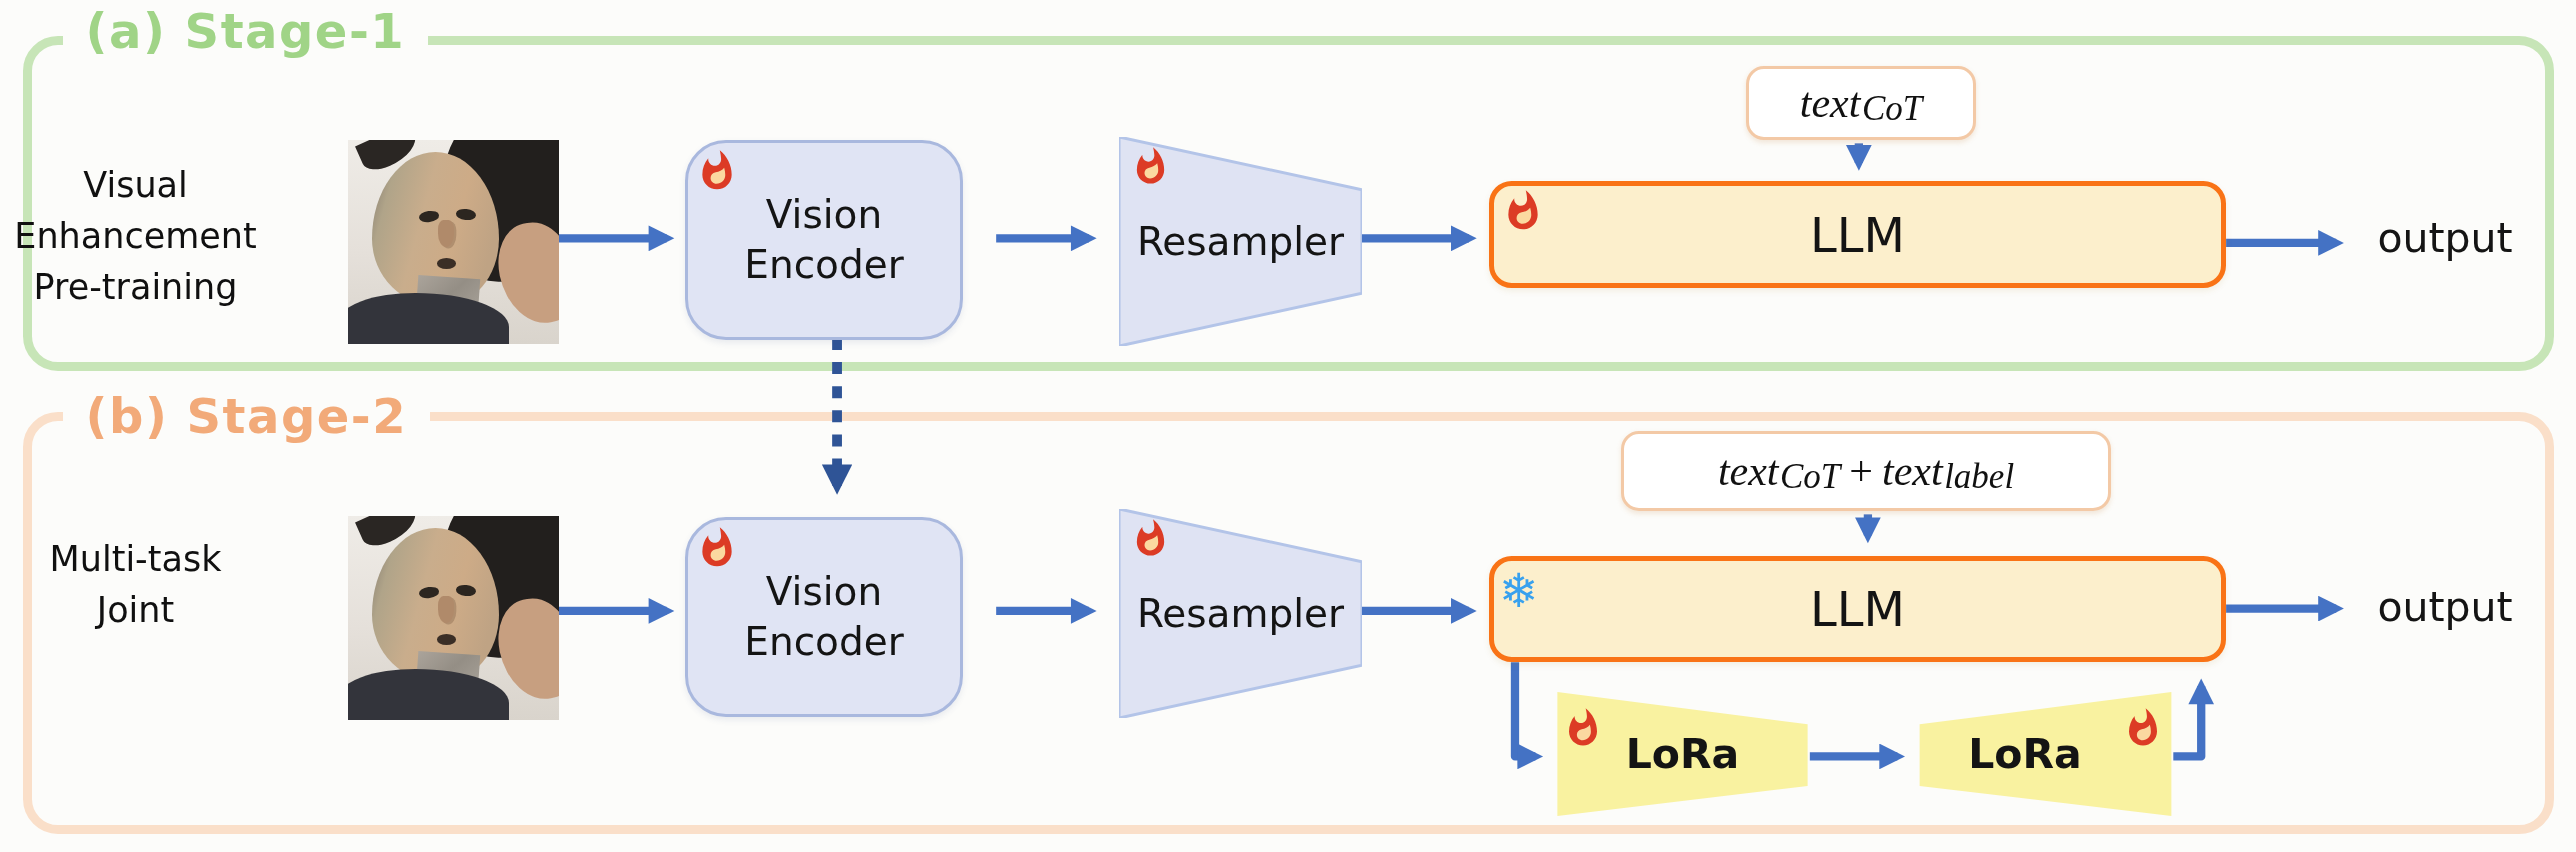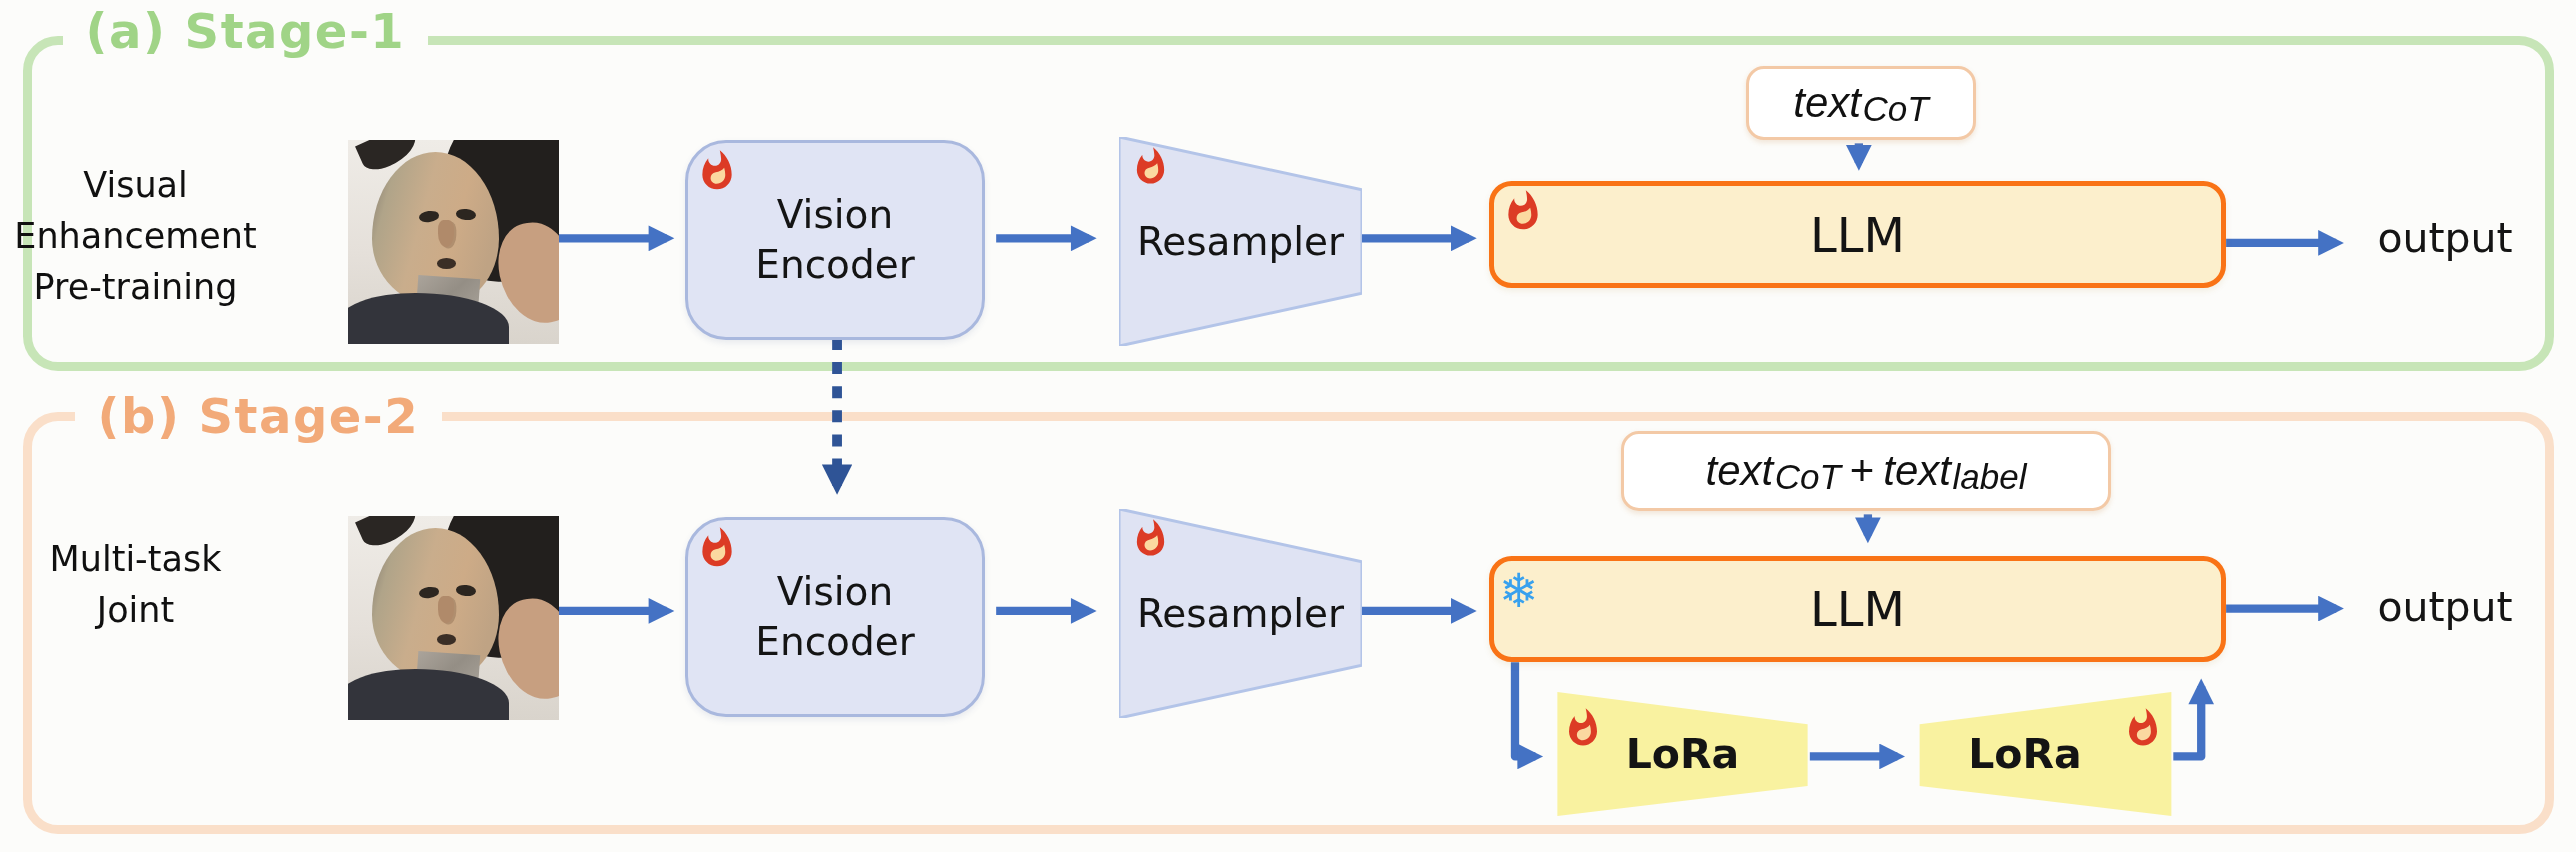--- a/index.html
+++ b/index.html
@@ -10,21 +10,21 @@
   }
   
   .panel{position:absolute;border-radius:35px;z-index:1;background:transparent;}
   .panel.s1{left:22.6px;top:36px;width:2531px;height:335px;border:9px solid #c7e5b7;}
   .panel.s2{left:22.6px;top:412px;width:2531px;height:422px;border:9px solid #fadfc9;}
   .stage-title{
     position:absolute;z-index:4;background:#fcfcfa;padding:0 22.6px;
     font-size:48px;font-weight:700;letter-spacing:1.5px;white-space:nowrap;
   }
   .stage-title.s1{left:63px;top:3px;color:#a0d487;}
-  .stage-title.s2{left:75px;top:388px;color:#f2aa79;}
+  .stage-title.s2{left:63px;top:388px;color:#f2aa79;}
   
   .side-label{
     position:absolute;left:4.5px;width:262px;z-index:3;text-align:center;
     font-size:35px;line-height:51px;color:#101010;
   }
   .side-label.s1{top:160px;}
   .side-label.s2{top:534px;}
   
   .face{position:absolute;left:348px;width:211px;height:204px;overflow:hidden;z-index:3;
         background:linear-gradient(180deg,#efece7 0%,#e5e0da 55%,#d9d4cc 100%);}
@@ -44,21 +44,21 @@
               border-radius:40% 40% 60% 60%;box-shadow:2.3px 1.5px 0 rgba(90,60,40,.25);}
   .face .mouth{position:absolute;left:65px;top:106px;width:19px;height:10.6px;background:#3a2e26;border-radius:50%;}
   .face .tape{position:absolute;left:45px;top:125px;width:62px;height:38px;background:#a39d94;
               transform:rotate(4deg);background:linear-gradient(135deg,#aba49b 0%,#948e85 50%,#a8a299 100%);}
   .face .torso{position:absolute;left:-9px;bottom:-10.6px;width:170px;height:62px;background:#33343b;
               border-radius:45% 55% 0 0;}
   .face .hand{position:absolute;right:-15px;bottom:19.6px;width:74px;height:102px;background:#c79f80;
               border-radius:48% 52% 42% 58%;transform:rotate(-12deg);}
   
   .venc{
-    position:absolute;left:685px;width:300px;height:200px;z-index:3;
+    position:absolute;left:685px;width:278px;height:200px;z-index:3;
     background:#e0e4f4;border:3px solid #a9b8de;border-radius:41px;
     display:flex;align-items:center;justify-content:center;flex-direction:column;
     font-size:39px;line-height:50px;box-shadow:0 3px 6px rgba(60,80,140,.10);
   }
   .venc.s1{top:140px;}
   .venc.s2{top:517px;}
   .llm{
     position:absolute;left:1489px;width:737px;z-index:3;
     background:#fcefcc;border:5px solid #f97316;border-radius:22.6px;
     display:flex;align-items:center;justify-content:center;
@@ -74,21 +74,21 @@
   .lora{position:absolute;z-index:3;}
   .lora .lbl{position:absolute;left:0;top:0;width:100%;height:100%;display:flex;
              align-items:center;justify-content:center;font-size:41px;font-weight:bold;}
   .lora.left{left:1557px;top:692px;width:251px;height:124px;}
   .lora.right{left:1919px;top:692px;width:253px;height:124px;}
   .lora.right .lbl{padding-right:41px;}
   
   .tbox{
     position:absolute;z-index:3;background:#ffffff;border:3.8px solid #f3c9a6;border-radius:18px;
     display:flex;align-items:center;justify-content:center;
-    font-family:Liberation Sans, sans-serif;font-style:italic;font-size:42px;color:#111;
+    font-family:Liberation Serif, serif;font-style:italic;font-size:42px;color:#111;
     box-shadow:0 2.3px 5.3px rgba(200,140,80,.18);
   }
   .tbox.t1{left:1746px;top:66px;width:230px;height:74px;}
   .tbox.t2{left:1621px;top:431px;width:490px;height:80px;}
   .tbox sub{font-size:35px;font-style:italic;transform:translateY(6px);display:inline-block;margin-left:1.5px;}
   .tbox .plus{font-style:normal;padding:0 9px;}
   
   .output{position:absolute;left:2364px;width:162px;text-align:center;font-size:41px;z-index:3;}
   .output.s1{top:214px;}
   .output.s2{top:583px;}

